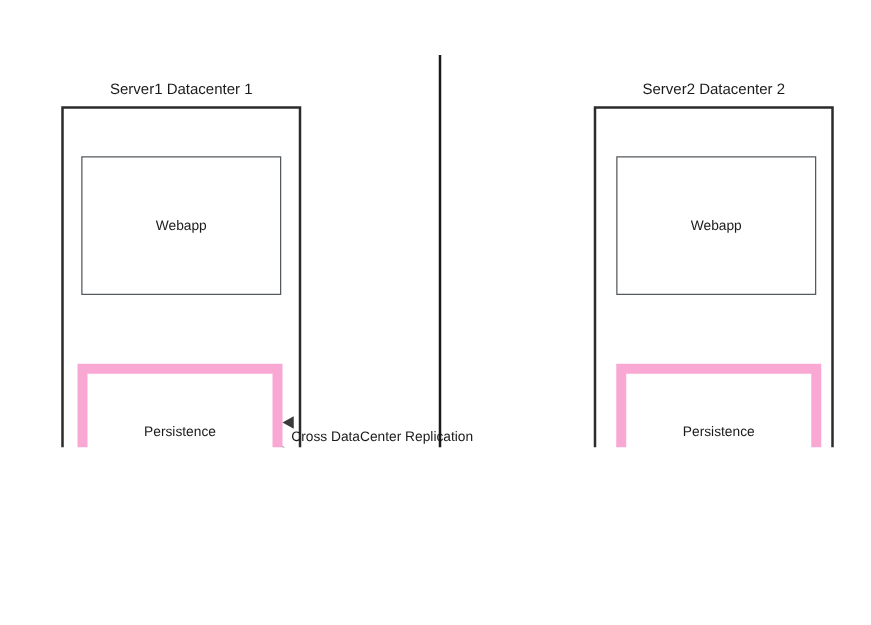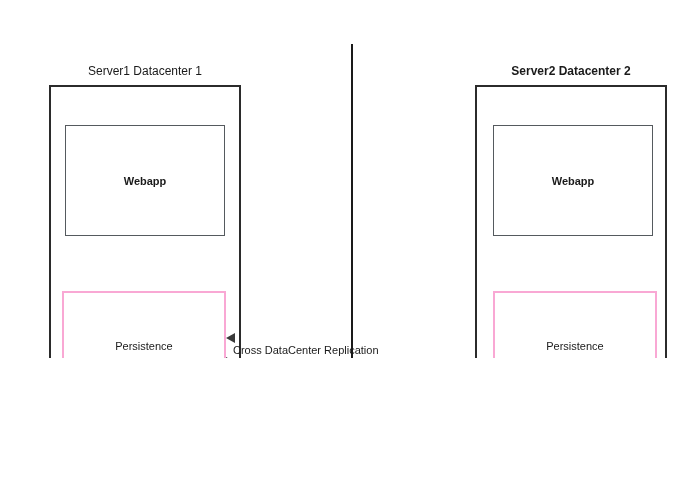--- a/index.html
+++ b/index.html
@@ -34,21 +34,21 @@
     position: absolute;
     top: 63px;
     width: 192px;
     text-align: center;
     font-size: 12px;
     line-height: 16px;
     color: #1a1a1a;
     white-space: nowrap;
   }
   .dc-title.left  { left: 49px; }
-  .dc-title.right { left: 475px; font-weight: bold; }
+  .dc-title.right { left: 475px; }
 
   
   .server-box {
     position: absolute;
     top: 85px;
     width: 192px;
     height: 357px;
     border: 2px solid #2b2b2b;
     box-sizing: border-box;
     background: #ffffff;
@@ -71,28 +71,27 @@
     color: #1a1a1a;
     white-space: nowrap;
   }
 
   
   .component.webapp {
     border: 1.5px solid #555a5e;
     width: 160px;
     height: 111px;
     top: 125px;
-    font-weight: bold;
   }
   .component.webapp.left  { left: 65px; }
   .component.webapp.right { left: 493px; }
 
   
   .component.persistence {
-    border: 2px solid #f9a8d4;
+    border: 8px solid #f9a8d4;
     width: 164px;
     height: 110px;
     top: 291px;
   }
   .component.persistence.left  { left: 62px; }
   .component.persistence.right { left: 493px; }
 
   
   .connector {
     position: absolute;

